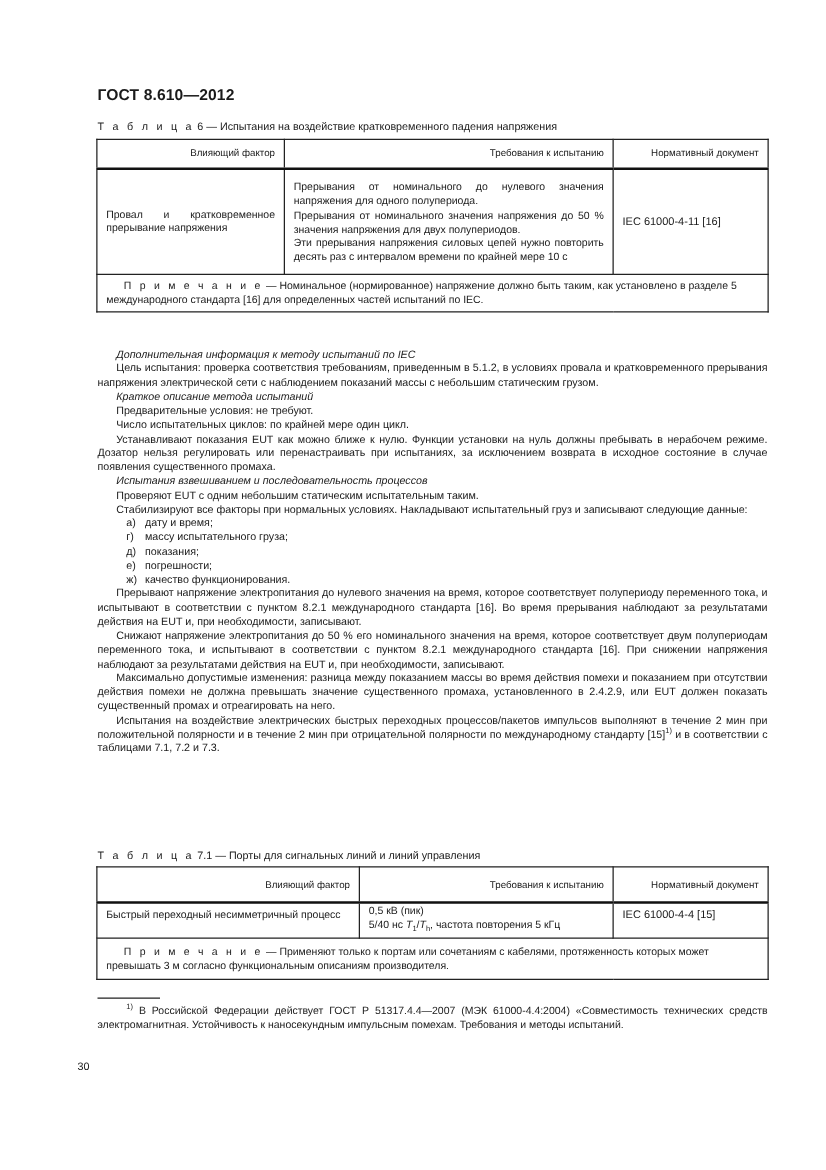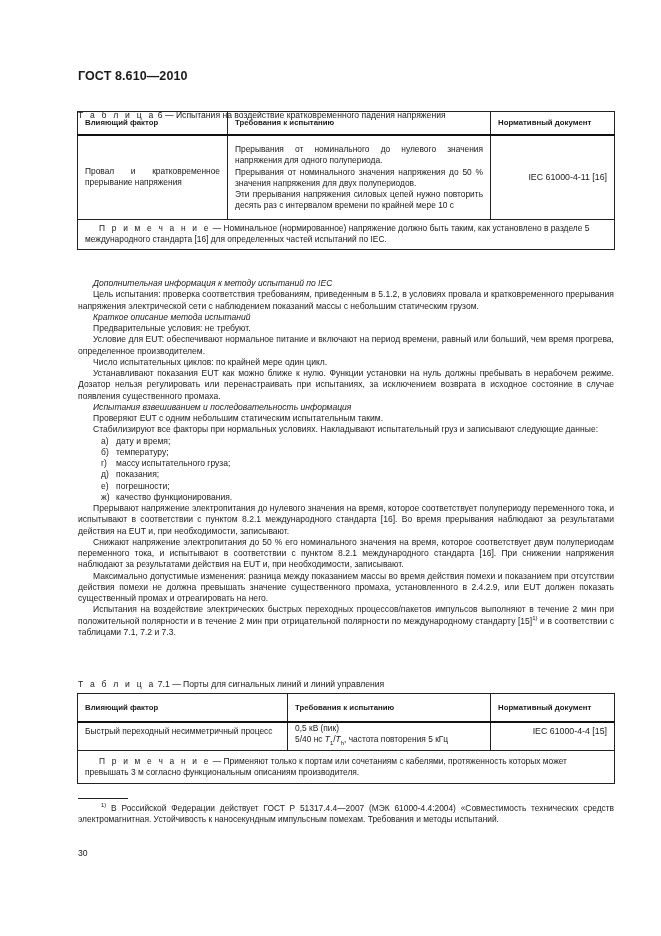--- a/index.html
+++ b/index.html
@@ -15,53 +15,53 @@
     position: absolute; left: 78px; font-size: 8.6px; white-space: nowrap;
   }
   .spaced { letter-spacing: 2.2px; }
   table.gt {
     position: absolute; left: 77px; border-collapse: collapse;
     font-size: 8.4px; line-height: 11.2px; table-layout: fixed;
   }
   table.gt td, table.gt th {
     border: 1px solid #222; padding: 0 7px; vertical-align: middle;
   }
-  table.gt th { font-weight: bold; text-align: left; font-size: 7.8px; }
+  table.gt th { font-weight: normal; text-align: right; font-size: 7.8px; }
   table.gt tr.head th { border-bottom: 2px solid #111; }
   table.gt { border: 1.3px solid #111; }
   .just { text-align: justify; text-align-last: left; }
-  .center { text-align: right; }
+  .center { text-align: left; }
   .note-cell { padding: 3px 7px 4px 7px !important; text-align: left; }
   .note-cell .ind { display: inline-block; width: 14px; }
   .body-text {
     position: absolute; left: 78px; width: 536px;
     font-size: 8.55px; line-height: 11.25px;
   }
   .p { margin: 0; text-align: justify; text-indent: 15px; }
   .p.last-left { text-align-last: left; }
   .p.it { font-style: italic; }
   .li { margin: 0; padding-left: 23px; }
   .li .mk { display: inline-block; min-width: 15px; }
   sup { font-size: 6px; line-height: 0; vertical-align: 4px; }
   .fn-rule {
     position: absolute; left: 78px; top: 798px; width: 50px; height: 0;
     border-top: 1px solid #222;
   }
   .footnote {
     position: absolute; left: 78px; top: 803px; width: 536px;
     font-size: 8.4px; line-height: 11.2px;
   }
-  .page-num { position: absolute; left: 78px; top: 848px; font-size: 8.6px; text-align: center; }
+  .page-num { position: absolute; left: 62px; top: 848px; font-size: 8.6px; text-align: center; }
 </style>
 </head>
 <body>
 
-<div class="page-header">ГОСТ 8.610—2010</div>
+<div class="page-header">ГОСТ 8.610—2012</div>
 
-<div class="caption" style="top:110px;">
+<div class="caption" style="top:96px;">
   <span class="spaced">Т а б л и ц а</span><span> 6 — Испытания на воздействие кратковременного падения напряжения</span>
 </div>
 
 <table class="gt" style="top:111px; width:537px;">
   <colgroup>
       <col style="width:150px">
       <col style="width:263px">
       <col style="width:124px">
     </colgroup>
   <tbody>
@@ -83,29 +83,27 @@
     <td colspan="3" class="note-cell just"><span class="ind"></span><span class="spaced">П р и м е ч а н и е</span><span> — Номинальное (нормированное) напряжение должно быть таким, как установлено в разделе 5 международного стандарта [16] для определенных частей испытаний по IEC.</span></td>
   </tr>
 </tbody>
   </table>
 
 <div class="body-text" style="top:258px;margin-top:20px;">
   <p class="p it">Дополнительная информация к методу испытаний по IEC</p>
   <p class="p last-left">Цель испытания: проверка соответствия требованиям, приведенным в 5.1.2, в условиях провала и кратковременного прерывания напряжения электрической сети с наблюдением показаний массы с небольшим статическим грузом.</p>
   <p class="p it">Краткое описание метода испытаний</p>
   <p class="p">Предварительные условия: не требуют.</p>
-  <p class="p last-left">Условие для EUT: обеспечивают нормальное питание и включают на период времени, равный или больший, чем время прогрева, определенное производителем.</p>
   <p class="p">Число испытательных циклов: по крайней мере один цикл.</p>
   <p class="p last-left">Устанавливают показания EUT как можно ближе к нулю. Функции установки на нуль должны пребывать в нерабочем режиме. Дозатор нельзя регулировать или перенастраивать при испытаниях, за исключением возврата в исходное состояние в случае появления существенного промаха.</p>
-  <p class="p it">Испытания взвешиванием и последовательность информация</p>
+  <p class="p it">Испытания взвешиванием и последовательность процессов</p>
   <p class="p">Проверяют EUT с одним небольшим статическим испытательным таким.</p>
   <p class="p last-left">Стабилизируют все факторы при нормальных условиях. Накладывают испытательный груз и записывают следующие данные:</p>
 
   <div class="li"><span class="mk">а)</span><span>дату и время;</span></div>
-  <div class="li"><span class="mk">б)</span><span>температуру;</span></div>
   <div class="li"><span class="mk">г)</span><span>массу испытательного груза;</span></div>
   <div class="li"><span class="mk">д)</span><span>показания;</span></div>
   <div class="li"><span class="mk">е)</span><span>погрешности;</span></div>
   <div class="li"><span class="mk">ж)</span><span>качество функционирования.</span></div>
 
   <p class="p last-left">Прерывают напряжение электропитания до нулевого значения на время, которое соответствует полупериоду переменного тока, и испытывают в соответствии с пунктом 8.2.1 международного стандарта [16]. Во время прерывания наблюдают за результатами действия на EUT и, при необходимости, записывают.</p>
   <p class="p last-left">Снижают напряжение электропитания до 50 % его номинального значения на время, которое соответствует двум полупериодам переменного тока, и испытывают в соответствии с пунктом 8.2.1 международного стандарта [16]. При снижении напряжения наблюдают за результатами действия на EUT и, при необходимости, записывают.</p>
   <p class="p last-left">Максимально допустимые изменения: разница между показанием массы во время действия помехи и показанием при отсутствии действия помехи не должна превышать значение существенного промаха, установленного в 2.4.2.9, или EUT должен показать существенный промах и отреагировать на него.</p>
   <p class="p last-left"><span>Испытания на воздействие электрических быстрых переходных процессов/пакетов импульсов выполняют в течение 2 мин при положительной полярности и в течение 2 мин при отрицательной полярности по международному стандарту [15]</span><sup>1)</sup><span> и в соответствии с таблицами 7.1, 7.2 и 7.3.</span></p>
 </div>

